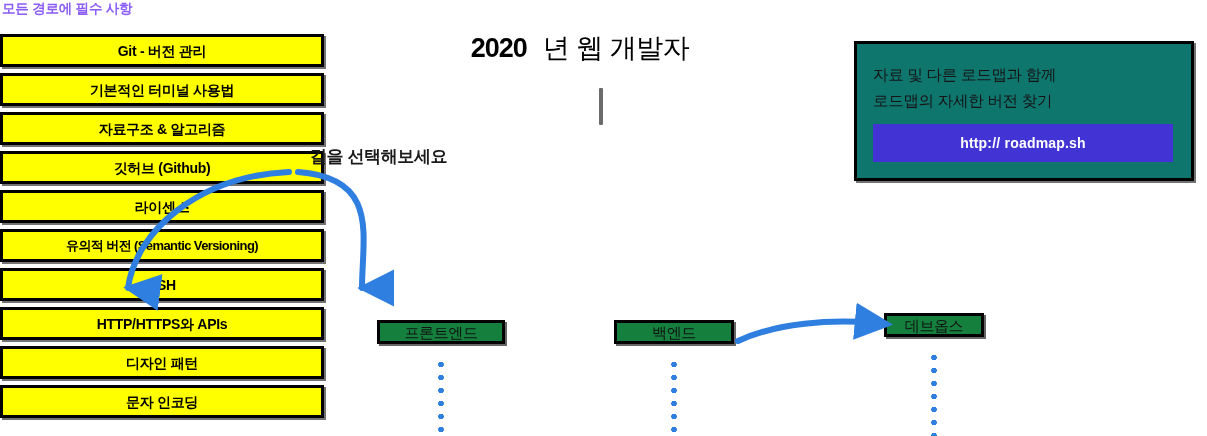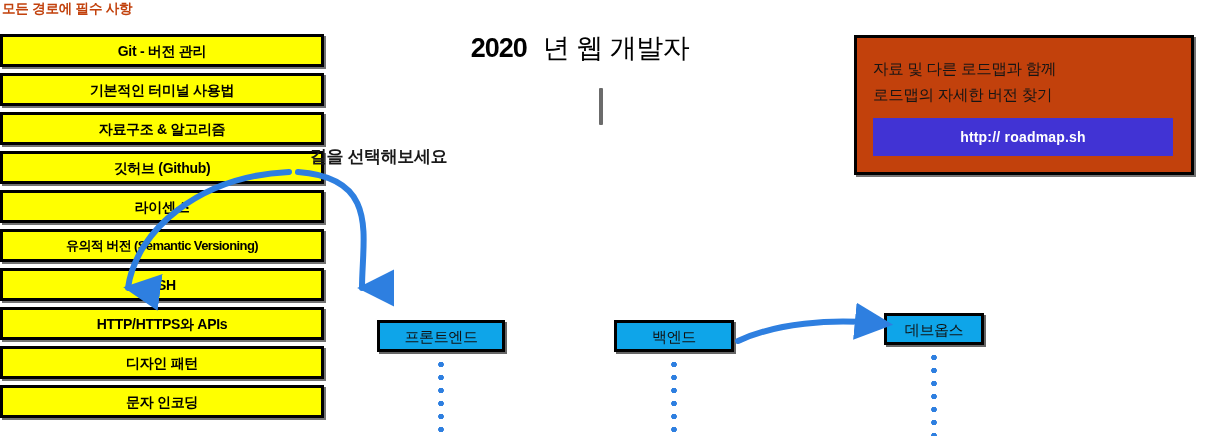--- a/index.html
+++ b/index.html
@@ -23,21 +23,21 @@
     top: 0px;
     width: 300px;
     height: 436px;
   }
   #essentials-heading {
     position: absolute;
     left: 2px;
     top: 0px;
     font-size: 13.5px;
     font-weight: 600;
-    color: #c2410c;
+    color: #8b5cf6;
     letter-spacing: -0.2px;
     white-space: nowrap;
   }
   #essentials-list {
     position: absolute;
     left: 0px;
     top: 34px;
     width: 324px;
   }
   .essential-item {
@@ -120,24 +120,24 @@
     left: 0px;
     top: 160px;
     width: 620px;
     height: 165px;
     overflow: visible;
   }
 
   
   .path-node {
     position: absolute;
-    background: #0ea5e9;
+    background: #15803d;
     border: 3px solid #000000;
     box-sizing: border-box;
-    height: 32px;
+    height: 24px;
     display: flex;
     align-items: center;
     justify-content: center;
     box-shadow: 2px 2px 0 rgba(0,0,0,0.6);
   }
   .path-node .label {
     font-size: 15px;
     font-weight: 500;
     color: #111111;
     letter-spacing: -0.4px;
@@ -166,24 +166,24 @@
     top: 305px;
     width: 160px;
     height: 50px;
     overflow: visible;
   }
 
   
   #info-box {
     position: absolute;
     left: 854px;
-    top: 35px;
+    top: 41px;
     width: 340px;
     height: 140px;
-    background: #c2410c;
+    background: #0f766e;
     border: 3px solid #000000;
     box-sizing: border-box;
     box-shadow: 2px 2px 0 rgba(0,0,0,0.55);
   }
   #info-box .info-line {
     position: absolute;
     left: 16px;
     font-size: 15.5px;
     font-weight: 500;
     color: #151515;

